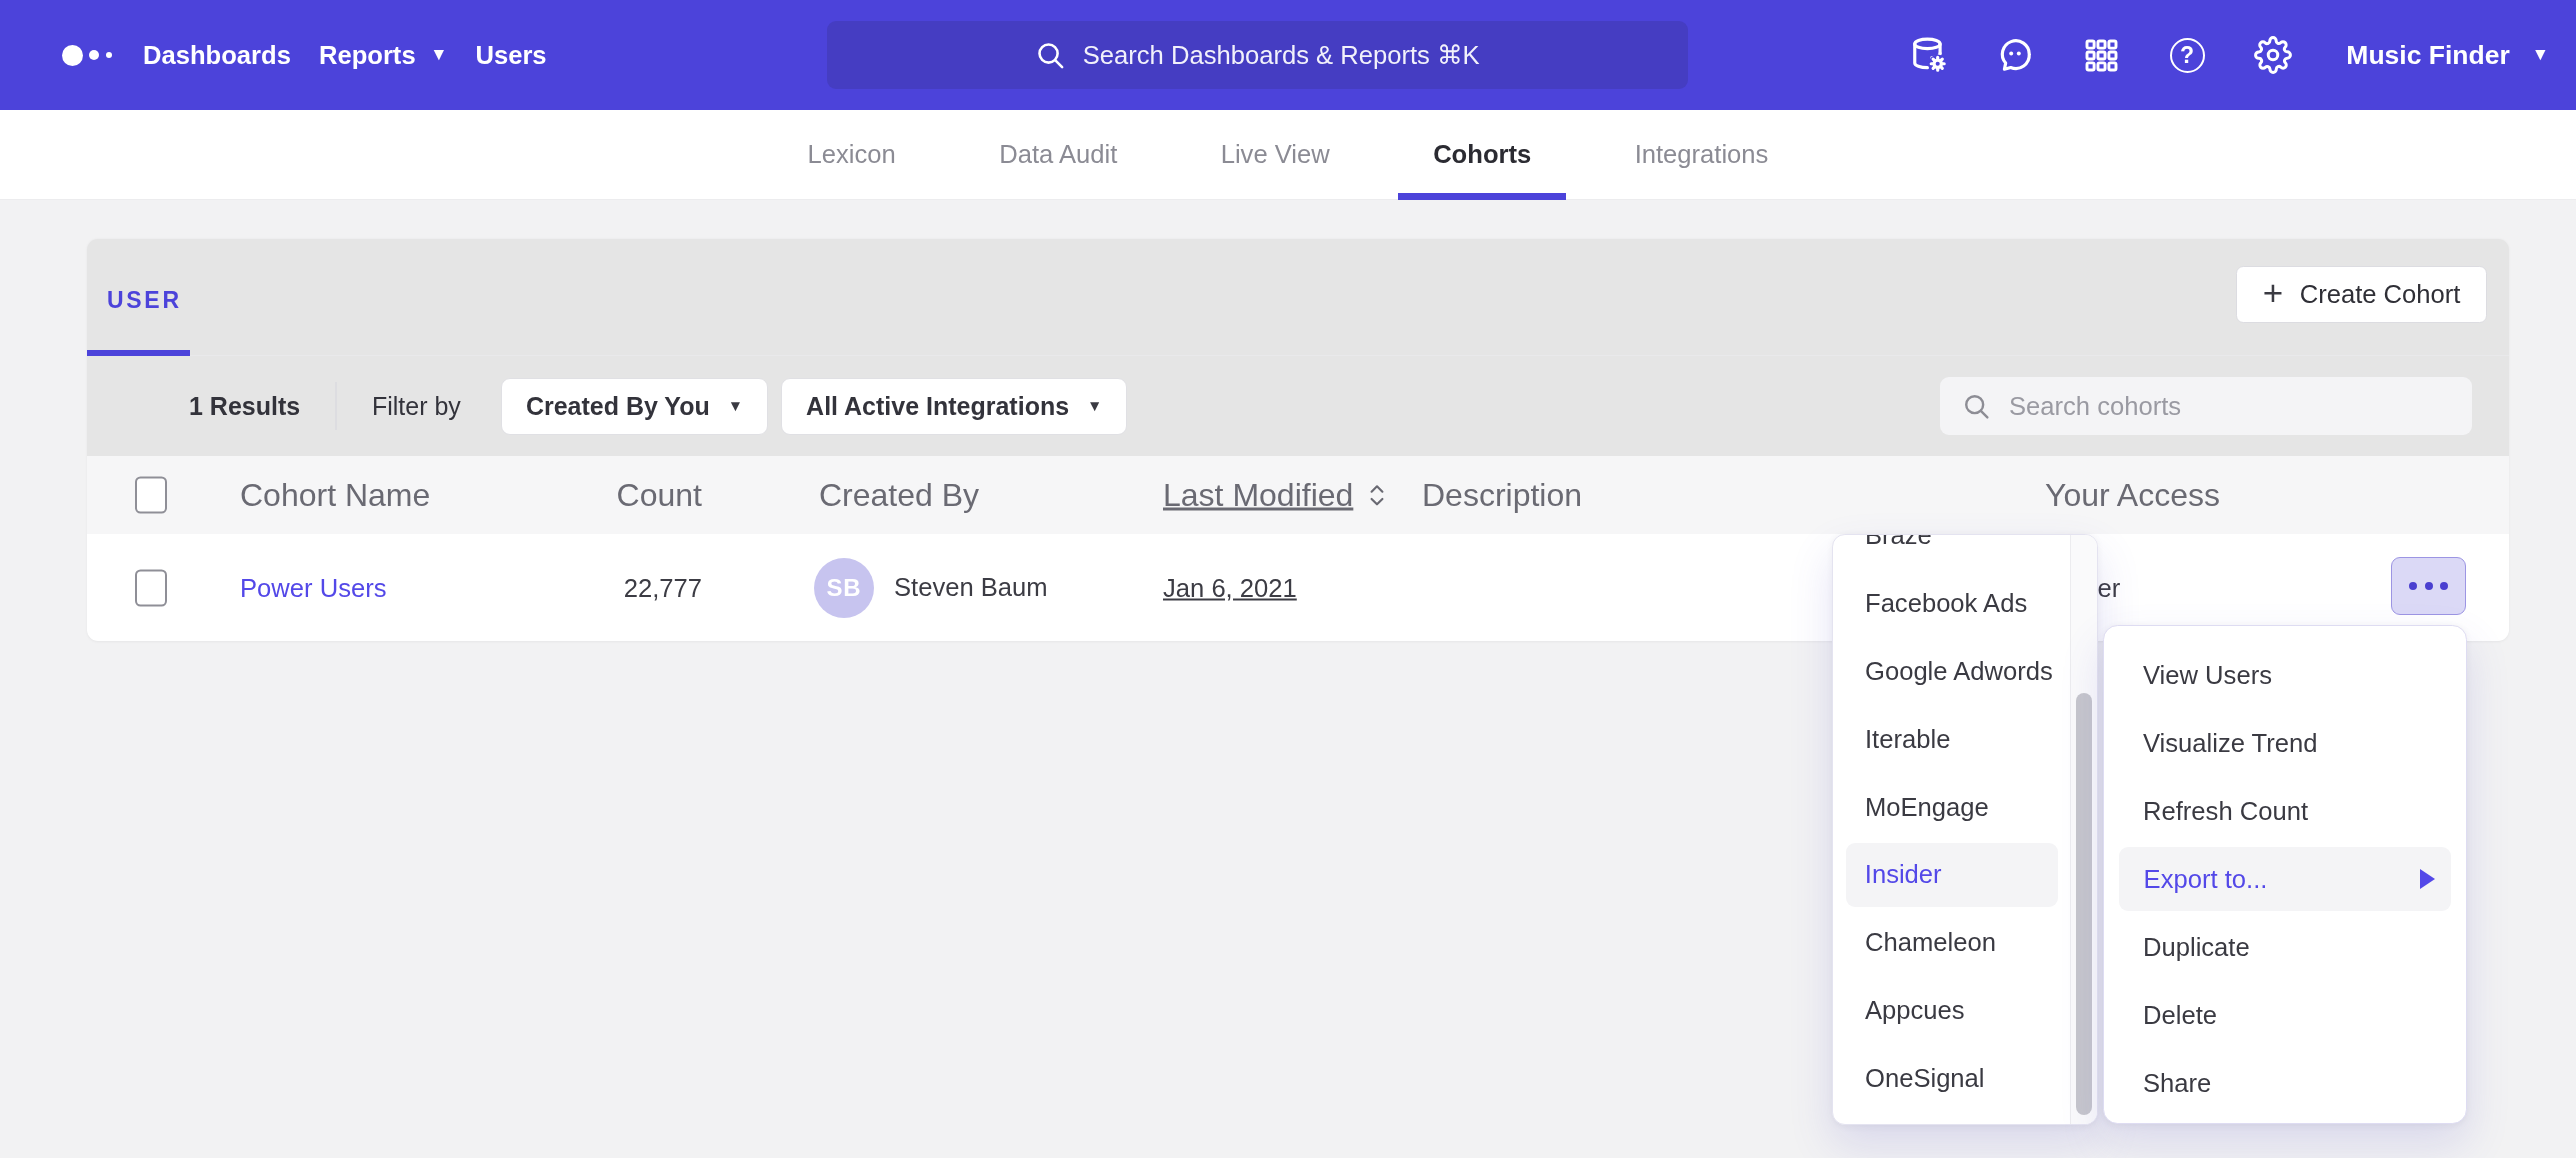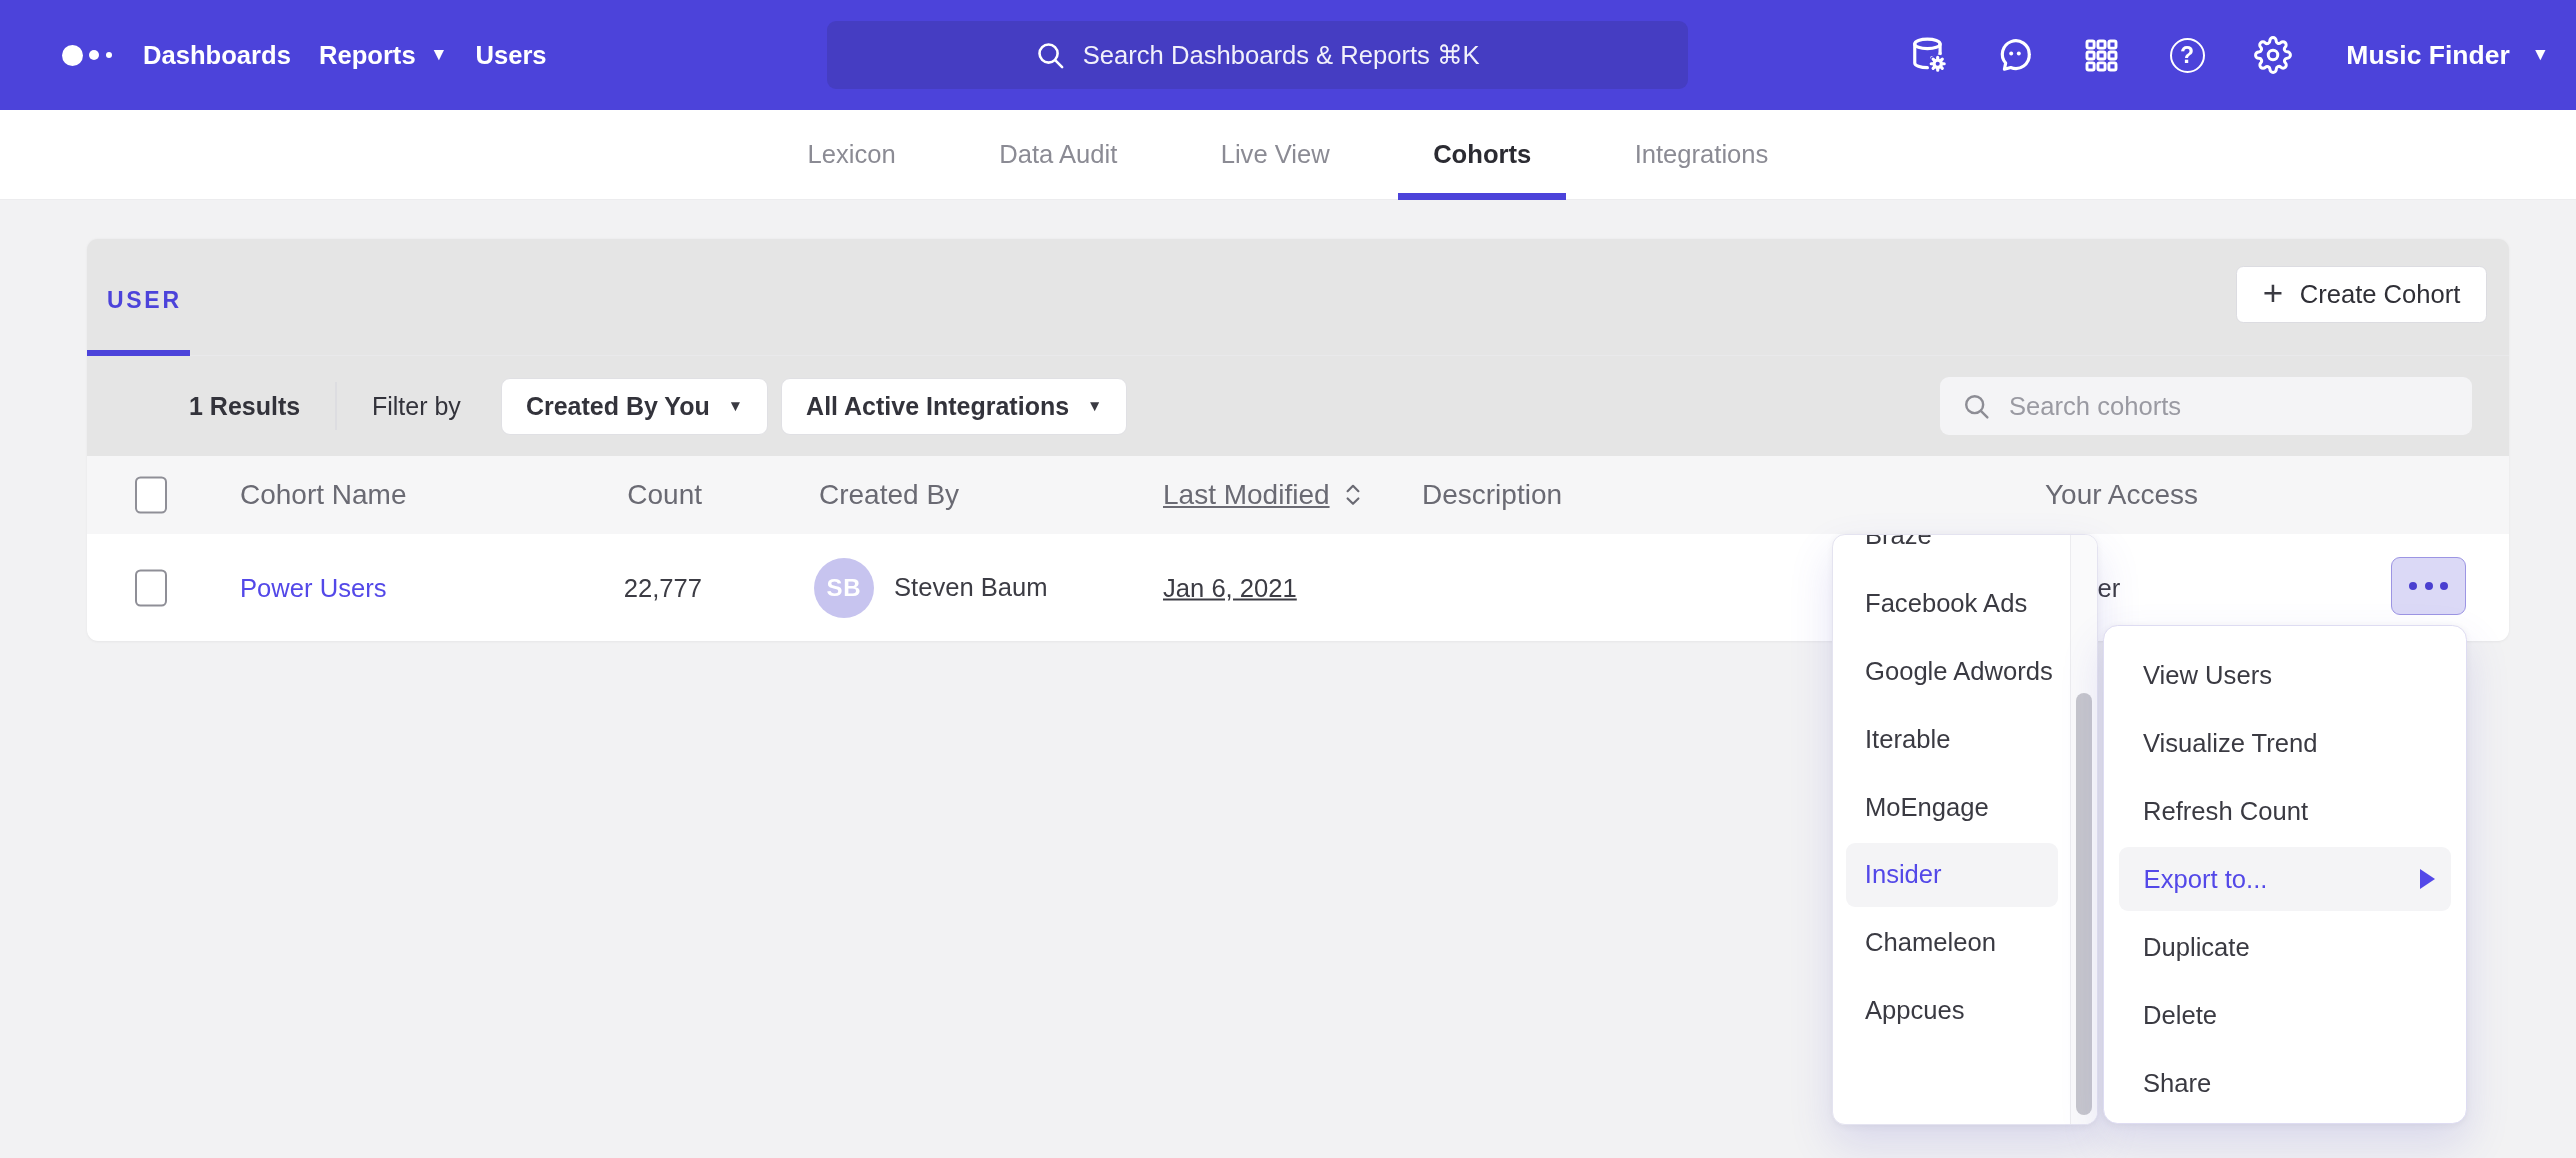--- a/index.html
+++ b/index.html
@@ -59,21 +59,21 @@
   .vdiv{width:1.8px;height:48px;background:#dddde1;margin:0 35px;}
   .filter-by{font-size:25px;font-weight:500;color:var(--ink);margin-right:40px;}
   .drop-btn{height:57px;padding:0 24px;border:1.8px solid #e0e0e4;border-radius:9px;background:#fff;display:flex;align-items:center;
     gap:18px;font-family:inherit;font-size:25px;font-weight:600;color:var(--ink);margin-right:13px;cursor:pointer;}
   .drop-btn .caret-dark{font-size:15.5px;color:#3a3a42;line-height:1;}
   .cohort-search{position:absolute;right:37px;top:21px;width:532px;height:58px;background:var(--hl);border-radius:9px;
     display:flex;align-items:center;padding:0 22px;gap:18px;cursor:text;}
   .cohort-search .ph{font-size:25.6px;color:#9a9aa2;}
 
   
-  .thead{position:relative;height:78px;background:#F6F6F7;font-size:28px;font-weight:500;color:var(--gray);}
+  .thead{position:relative;height:78px;background:#F6F6F7;font-size:32px;font-weight:500;color:var(--gray);}
   .trow{position:relative;height:107px;background:#fff;font-size:25.6px;color:#3c3c44;}
   .cell{position:absolute;top:50%;transform:translateY(-50%);white-space:nowrap;}
   .c-check{left:48px;}
   .c-name{left:153px;}
   .c-count{left:370px;width:245px;text-align:right;}
   .c-createdby{left:732px;}
   .c-modified{left:1076px;display:flex;align-items:center;gap:14.6px;text-decoration:underline;}
   .c-desc{left:1335px;}
   .c-access{left:1958px;}
   .checkbox{display:block;width:32px;height:37px;background:#fff;border:2.4px solid #8f8f97;border-radius:5.5px;cursor:pointer;}
@@ -266,20 +266,21 @@
   <div class="export-submenu">
     <div class="submenu-list">
       <div class="submenu-item">Braze</div>
       <div class="submenu-item">Facebook Ads</div>
       <div class="submenu-item">Google Adwords</div>
       <div class="submenu-item">Iterable</div>
       <div class="submenu-item">MoEngage</div>
       <div class="submenu-item highlighted">Insider</div>
       <div class="submenu-item">Chameleon</div>
       <div class="submenu-item">Appcues</div>
+      <div class="submenu-item">OneSignal</div>
     </div>
     <div class="submenu-scrolltrack">
       <div class="submenu-thumb"></div>
     </div>
   </div>
 
   <div class="ctx-menu">
     <div class="ctx-item">View Users</div>
     <div class="ctx-item">Visualize Trend</div>
     <div class="ctx-item">Refresh Count</div>

